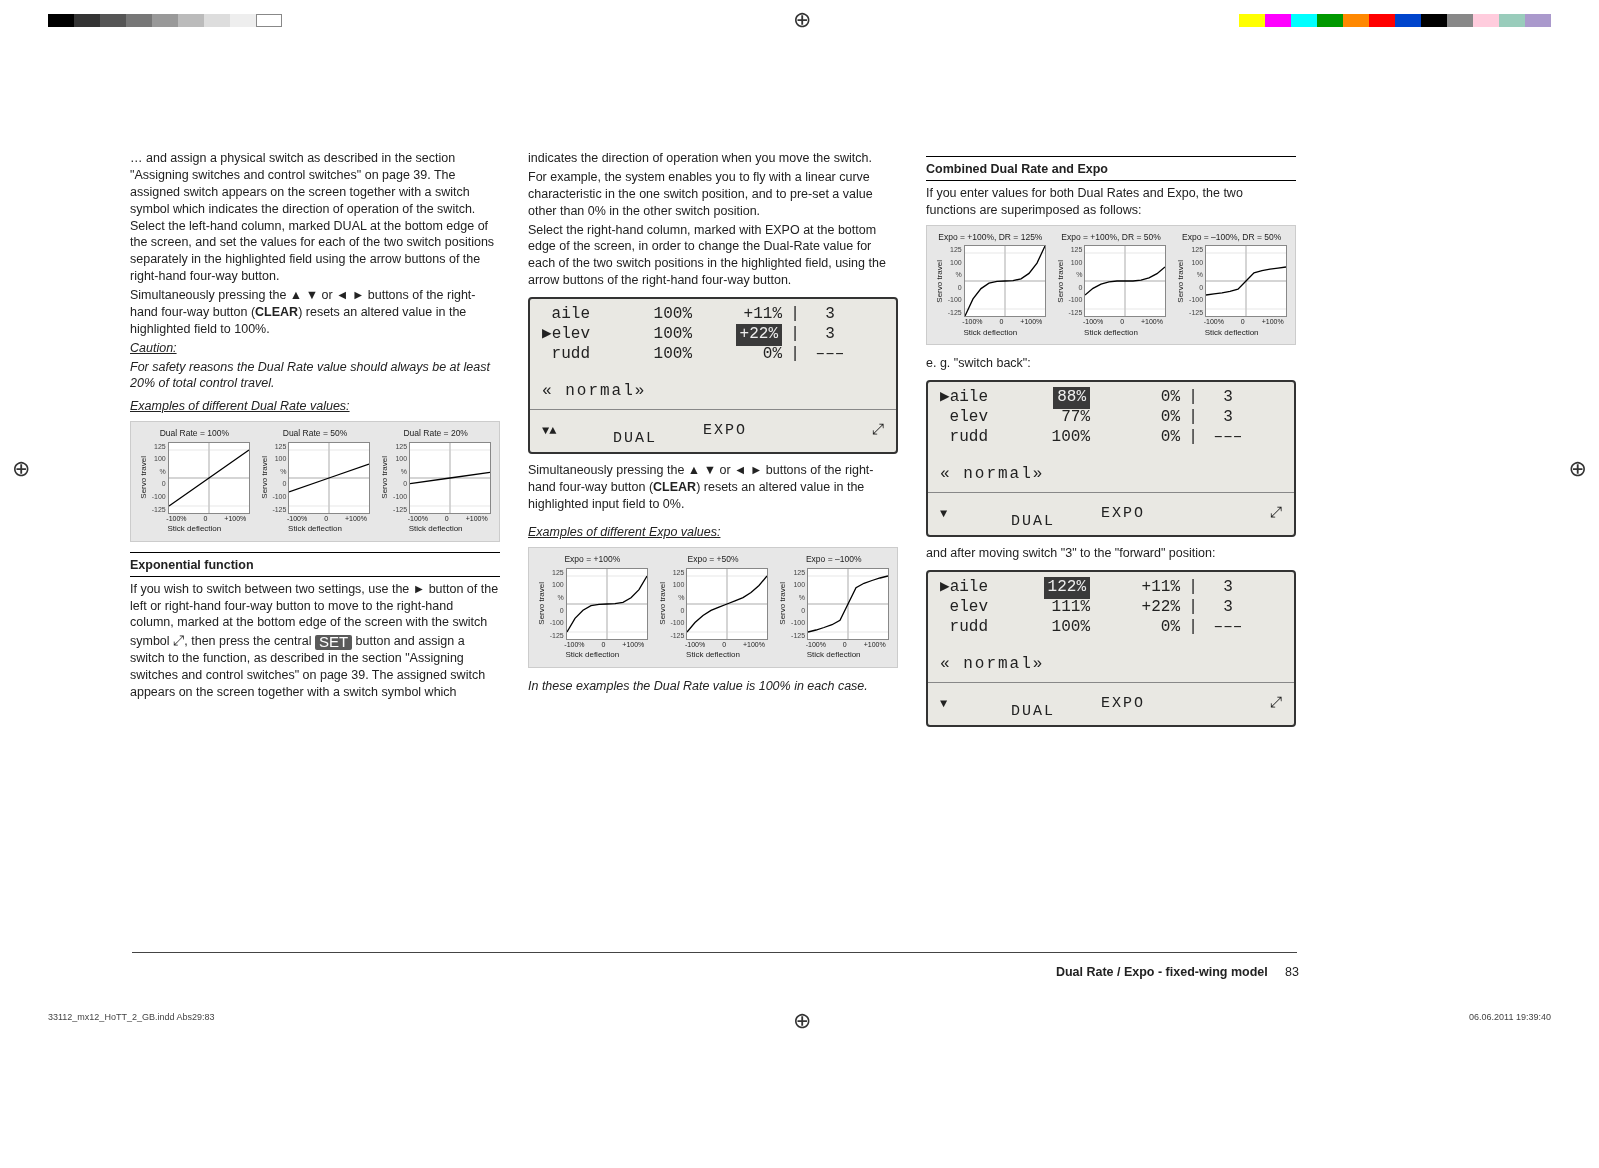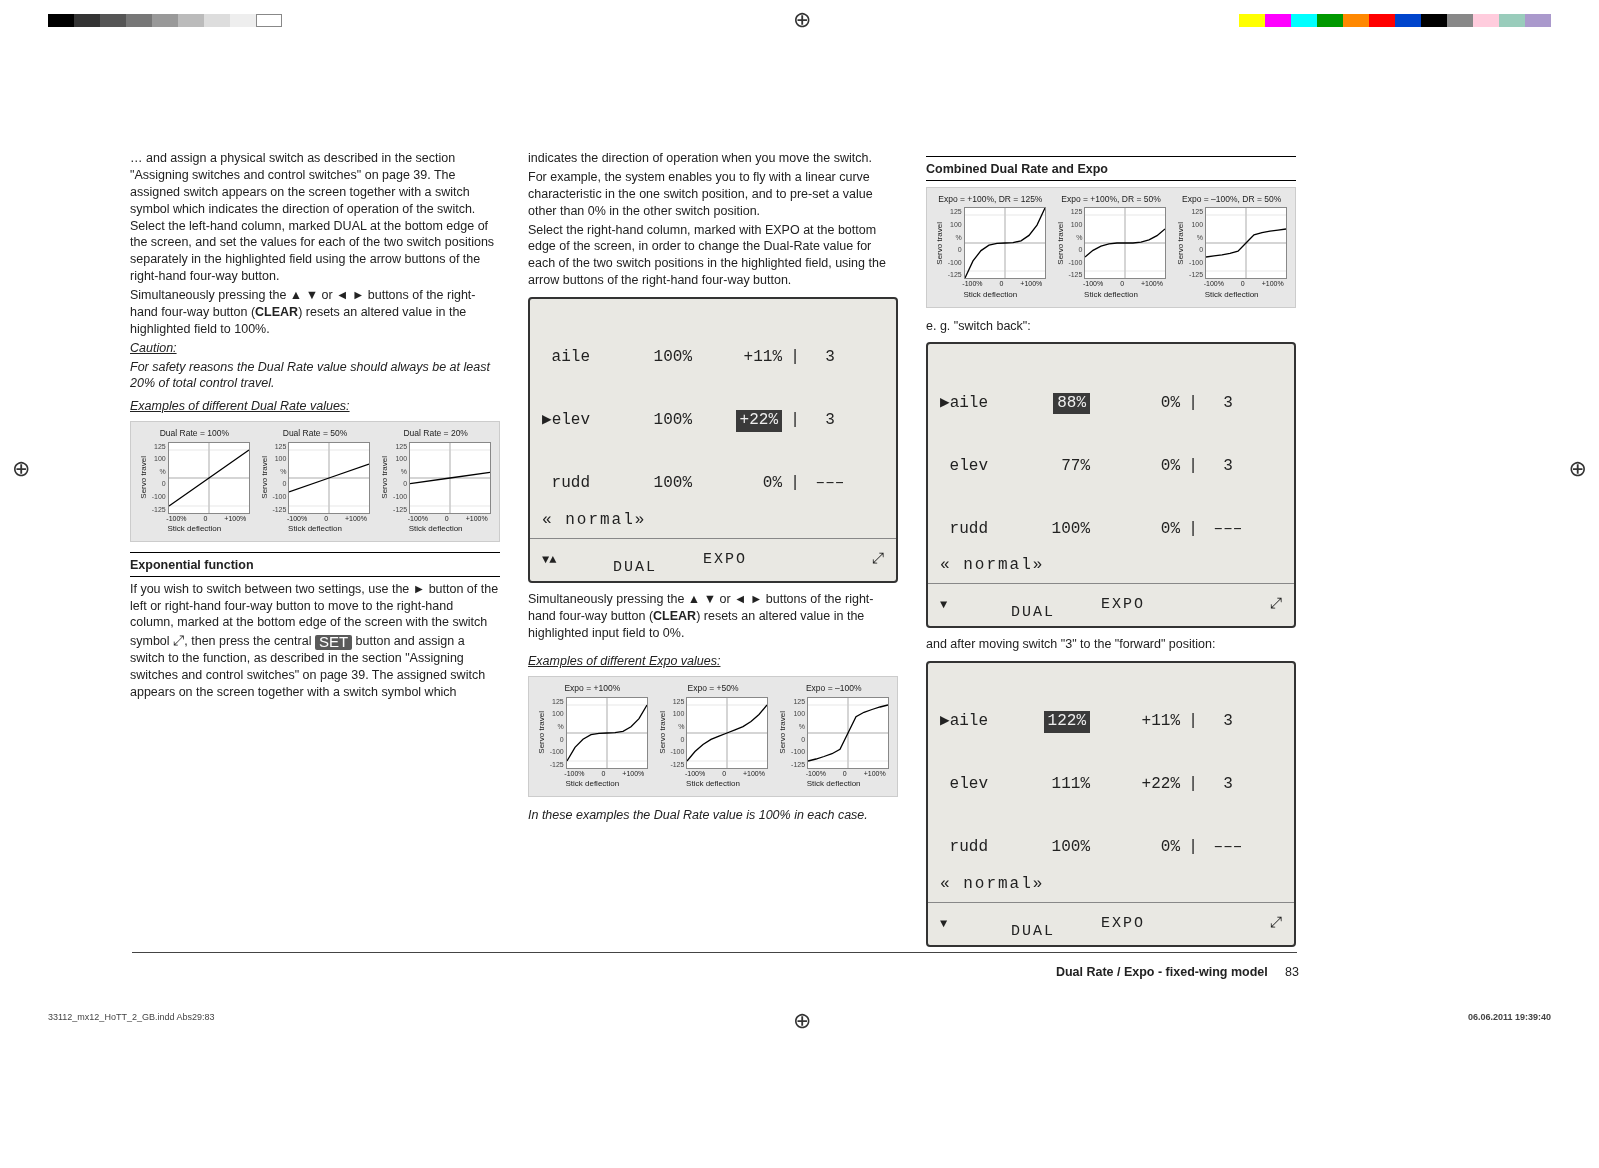--- a/index.html
+++ b/index.html
@@ -49,21 +49,20 @@
     margin: 8px 0;
     padding: 6px 0 2px;
     font-family: "Courier New", monospace;
     font-size: 16px;
   }
   .lcdrow {
     display: flex;
     align-items: center;
     padding: 0 12px;
     height: 20px;
-    margin-top: 43px;
   }
   .lcdrow .c1 { width: 70px; }
   .lcdrow .c2 { width: 80px; text-align: right; padding-right: 10px; }
   .lcdrow .c3 { width: 80px; text-align: right; padding-right: 8px; }
   .lcdrow .sep { width: 10px; text-align: center; }
   .lcdrow .c4 { width: 60px; text-align: center; }
   .lcdhl { background: #3a3a3a; color: #eee; display:inline-block; padding:0 4px; }
   .lcdfoot {
     border-top: 1px solid #888;
     margin-top: 6px;
@@ -129,21 +128,20 @@
     top: 1012px;
     font-size: 9px;
     color: #444;
   }
   .sheetfootr {
     position: absolute;
     right: 48px;
     top: 1012px;
     font-size: 9px;
     color: #444;
-    font-weight: bold;
   }
   .regmark { position: absolute; font-size: 22px; color: #333; }
   .reg-t { left: 793px; top: 7px; }
   .reg-b { left: 793px; top: 1008px; }
   .reg-l { left: 12px; top: 456px; }
   .reg-r { right: 12px; top: 456px; }
   .colorbars {
     position: absolute;
     left: 48px; top: 14px;
     display: flex;
@@ -432,20 +430,21 @@
             <div class="xlabel">Stick deflection</div>
           </div>
         </div>
       <p class="cautionbody">In these examples the Dual Rate value is 100% in each case.</p>
     </div>
 
     <div class="col">
       <div class="hline"></div>
       <p class="subhdr">Combined Dual Rate and Expo</p>
       <div class="hline" style="margin-top:2px"></div>
+      <p>If you enter values for both Dual Rates and Expo, the two functions are superimposed as follows:</p>
       <div class="chartstrip" id="strip-comb">
           <div class="minichart">
             <div class="title">Expo = +100%, DR = 125%</div>
             <div class="chartwrap">
               <div class="ylabel">Servo travel</div>
               <div class="axisnums">
                 <span>125</span>
                 <span>100</span>
                 <span>%</span>
                 <span>0</span>

